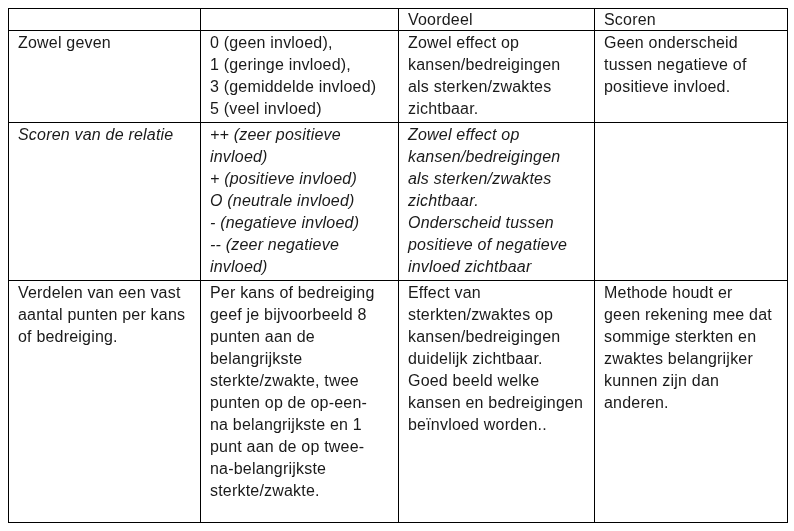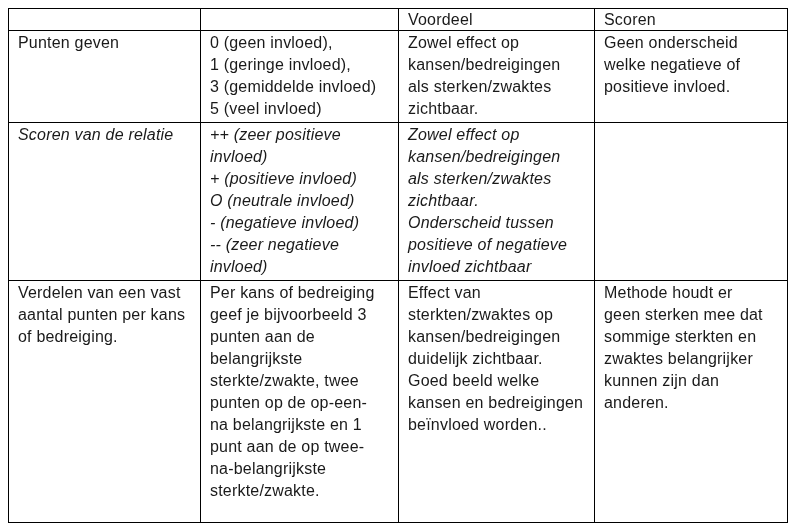--- a/index.html
+++ b/index.html
@@ -57,31 +57,31 @@
       <col style="width:193px">
     </colgroup>
     <tbody>
       <tr class="header-row">
         <td></td>
         <td></td>
         <td>Voordeel</td>
         <td>Scoren</td>
       </tr>
       <tr class="row-points">
-        <td>Punten geven</td>
+        <td>Zowel geven</td>
         <td>0 (geen invloed),
 1 (geringe invloed),
 3 (gemiddelde invloed)
 5 (veel invloed)</td>
         <td>Zowel effect op
 kansen/bedreigingen
 als sterken/zwaktes
 zichtbaar.</td>
         <td>Geen onderscheid
-welke negatieve of
+tussen negatieve of
 positieve invloed.</td>
       </tr>
       <tr class="row-relation">
         <td>Scoren van de relatie</td>
         <td>++ (zeer positieve
 invloed)
 + (positieve invloed)
 O (neutrale invloed)
 - (negatieve invloed)
 -- (zeer negatieve
@@ -93,38 +93,38 @@
 Onderscheid tussen
 positieve of negatieve
 invloed zichtbaar</td>
         <td></td>
       </tr>
       <tr class="row-divide">
         <td>Verdelen van een vast
 aantal punten per kans
 of bedreiging.</td>
         <td>Per kans of bedreiging
-geef je bijvoorbeeld 3
+geef je bijvoorbeeld 8
 punten aan de
 belangrijkste
 sterkte/zwakte, twee
 punten op de op-een-
 na belangrijkste en 1
 punt aan de op twee-
 na-belangrijkste
 sterkte/zwakte.</td>
         <td>Effect van
 sterkten/zwaktes op
 kansen/bedreigingen
 duidelijk zichtbaar.
 Goed beeld welke
 kansen en bedreigingen
 beïnvloed worden..</td>
         <td>Methode houdt er
-geen sterken mee dat
+geen rekening mee dat
 sommige sterkten en
 zwaktes belangrijker
 kunnen zijn dan
 anderen.</td>
       </tr>
     </tbody>
   </table>
 </div>
 
 </body></html>

